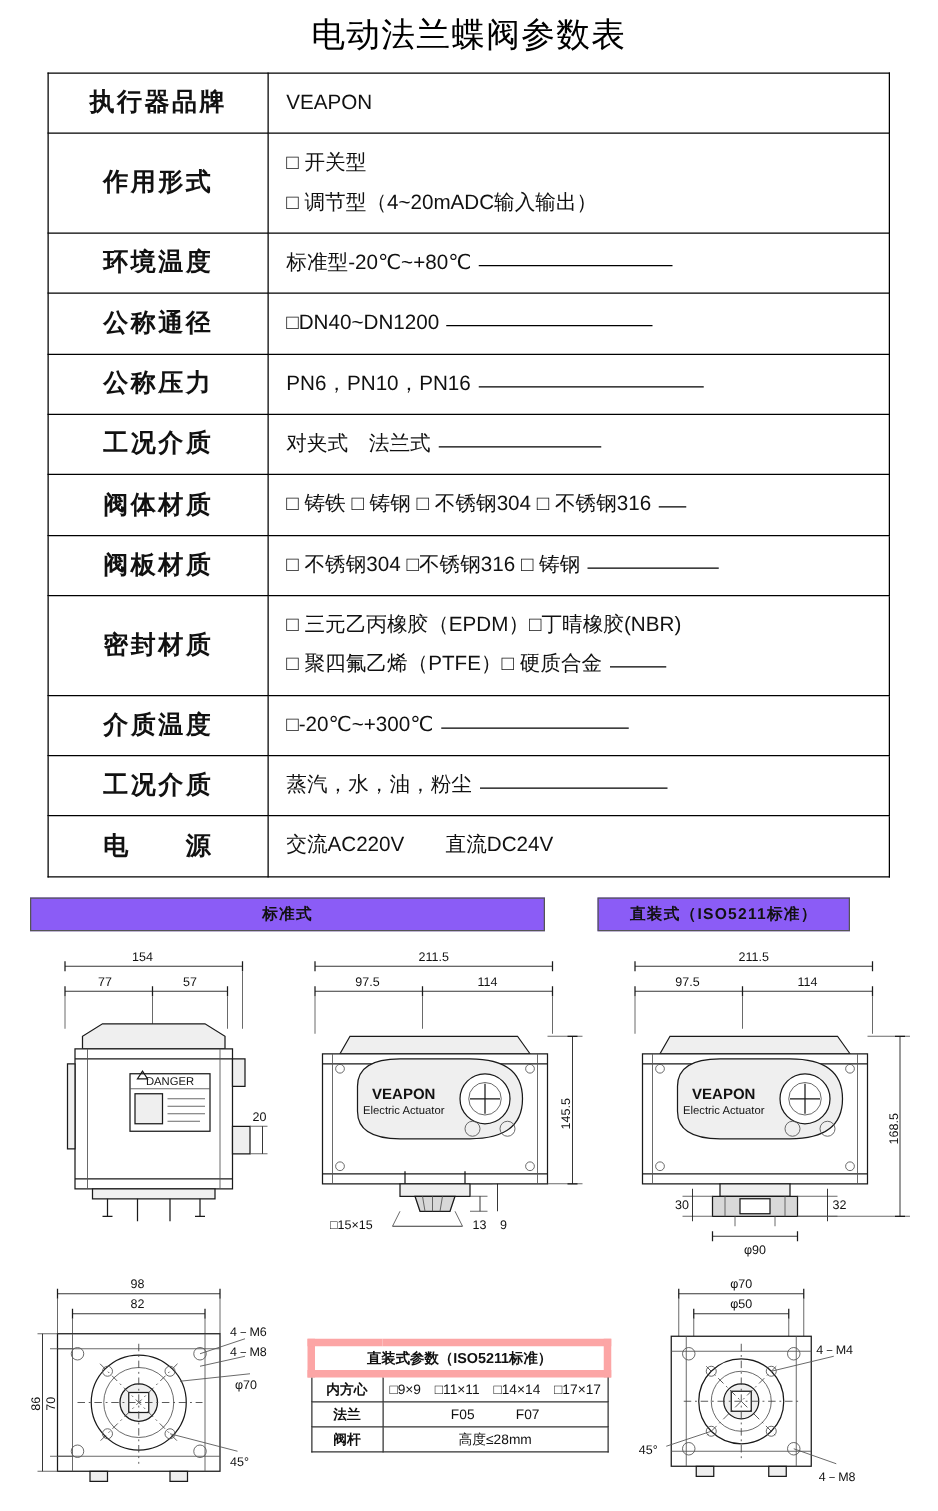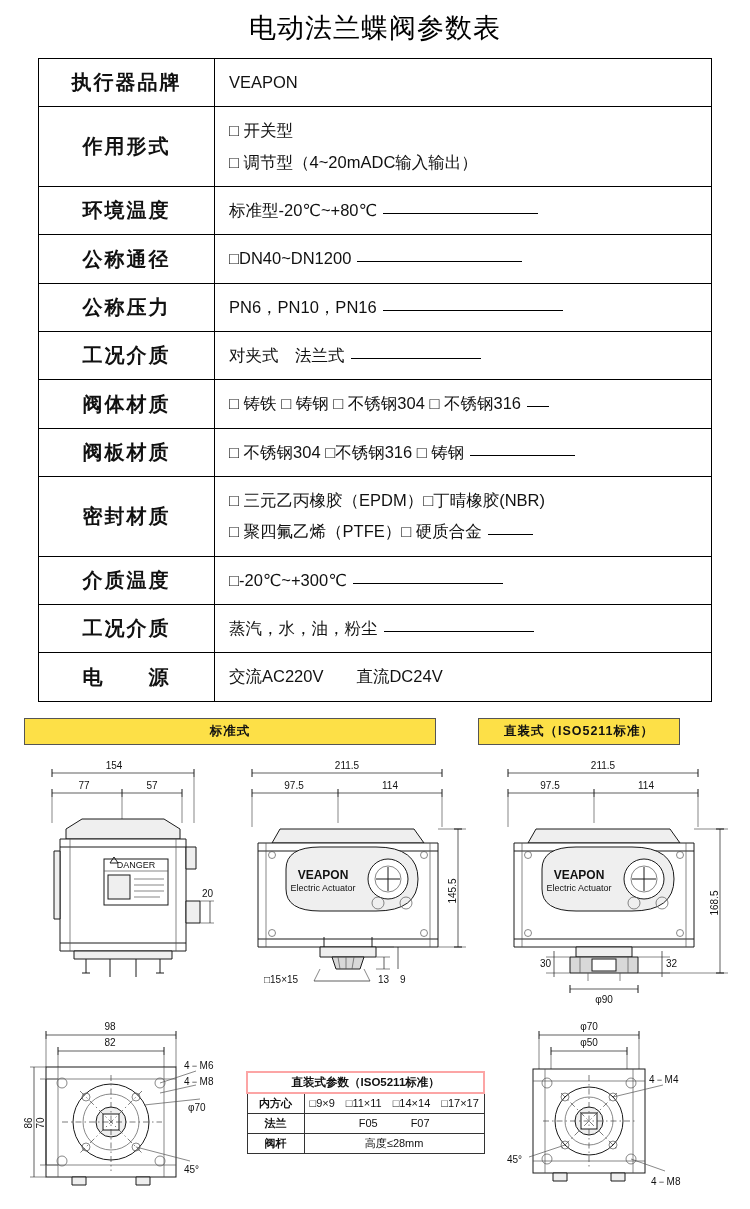--- a/index.html
+++ b/index.html
@@ -62,21 +62,21 @@
     padding:0 10px;
     position:relative;
   }
   .hdr-row{display:flex;gap:14px;padding:0 14px;}
   .hdr{
     font-size:12.5px;
     font-weight:bold;
     text-align:center;
     padding:4px 0;
     border:1px solid #555;
-    background:#fde047;
+    background:#8b5cf6;
     letter-spacing:1px;
   }
   .hdr.a{width:410px;}
   .hdr.b{width:200px;margin-left:28px;}
 
   .row1{display:flex;padding:6px 14px 0 14px;gap:0px;}
   .cell{position:relative;}
 
   svg{display:block;}
   .ln{stroke:#1a1a1a;stroke-width:1;fill:none;}
@@ -90,21 +90,21 @@
   .t9{font-size:9px;}
   .t10{font-size:10px;}
   .t12{font-size:12px;font-weight:bold;}
 
   
   .isotbl{
     border-collapse:collapse;
     font-size:11px;
   }
   .isotbl td{border:1px solid #333;padding:2px 5px;text-align:center;}
-  .isotbl .cap{font-weight:bold;font-size:11.5px;border:2px solid #fca5a5;}
+  .isotbl .cap{font-weight:bold;font-size:11.5px;border:6px solid #fca5a5;}
   .isotbl .k{width:46px;font-weight:bold;margin-top:44px;}
 </style>
 </head>
 <body>
 
 <div class="page">
 
   <div class="title">电动法兰蝶阀参数表</div>
 
   <div class="spec-wrap">

